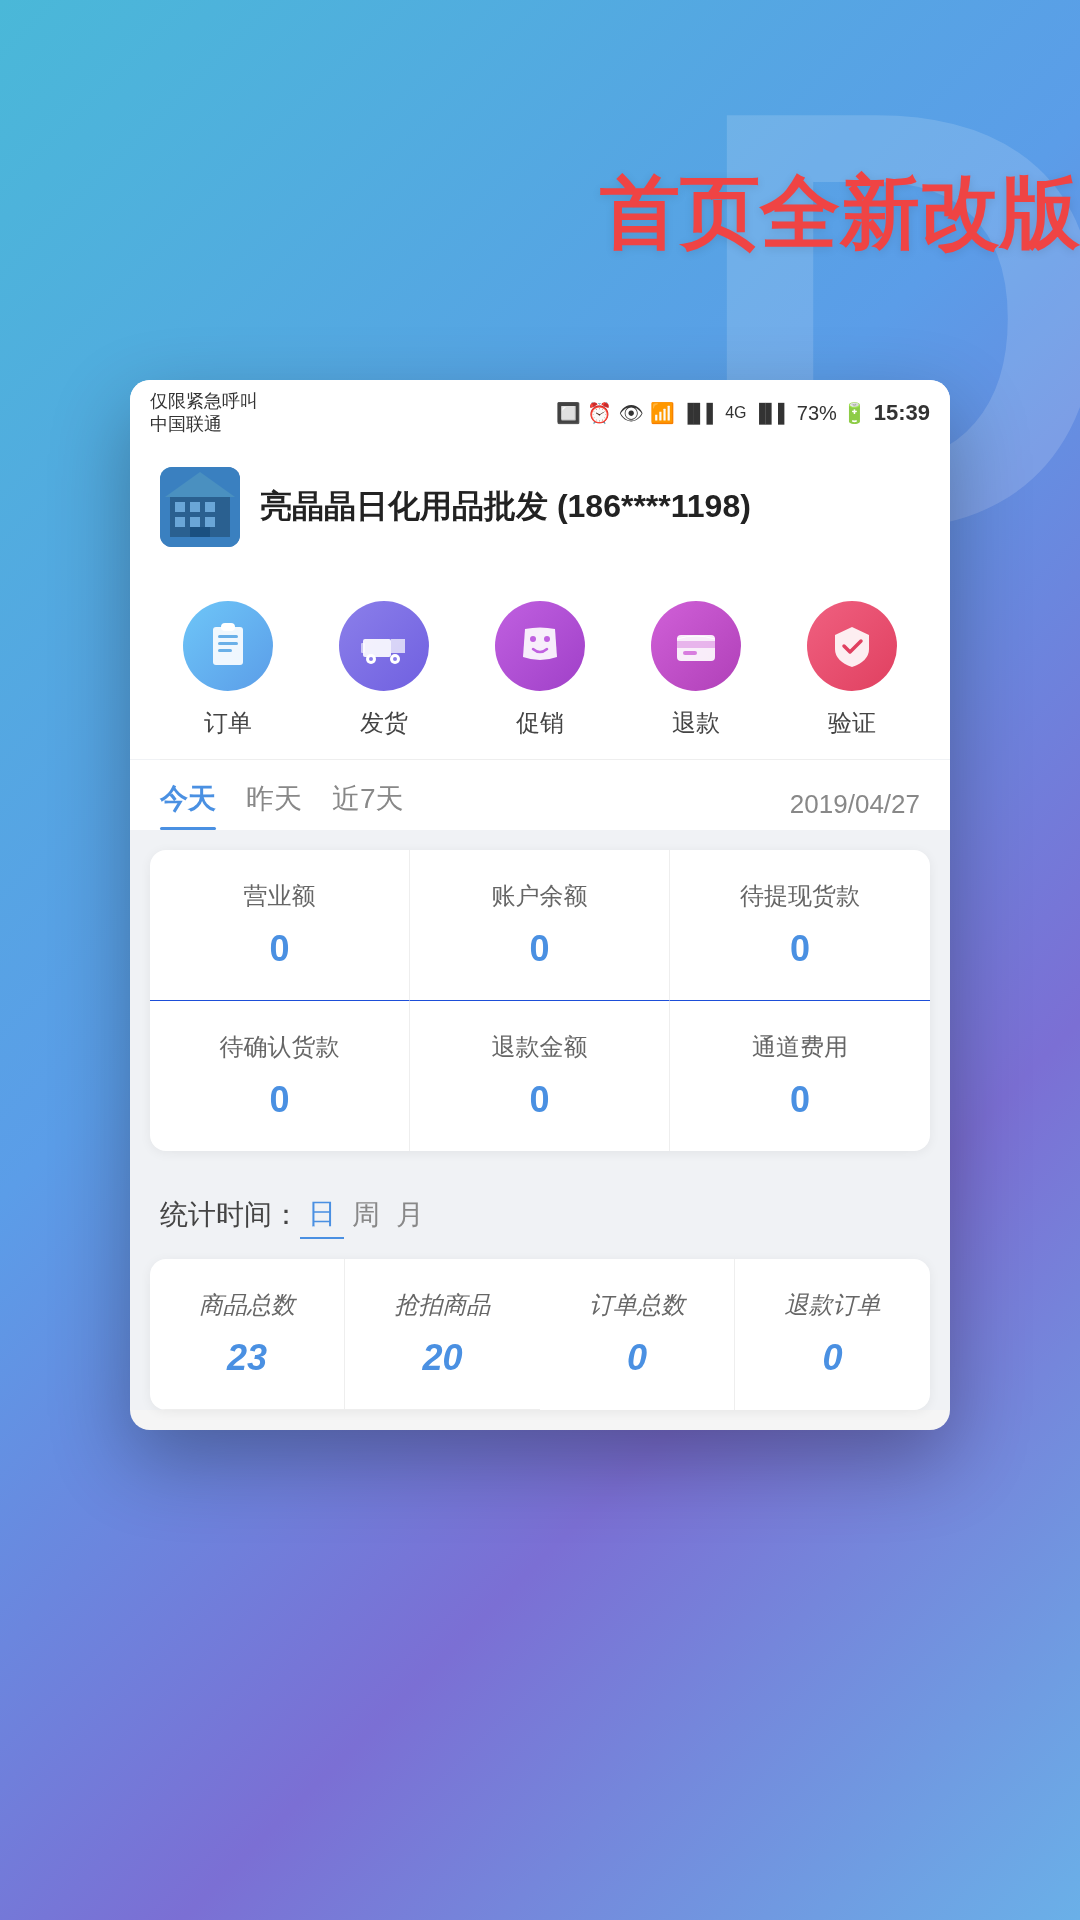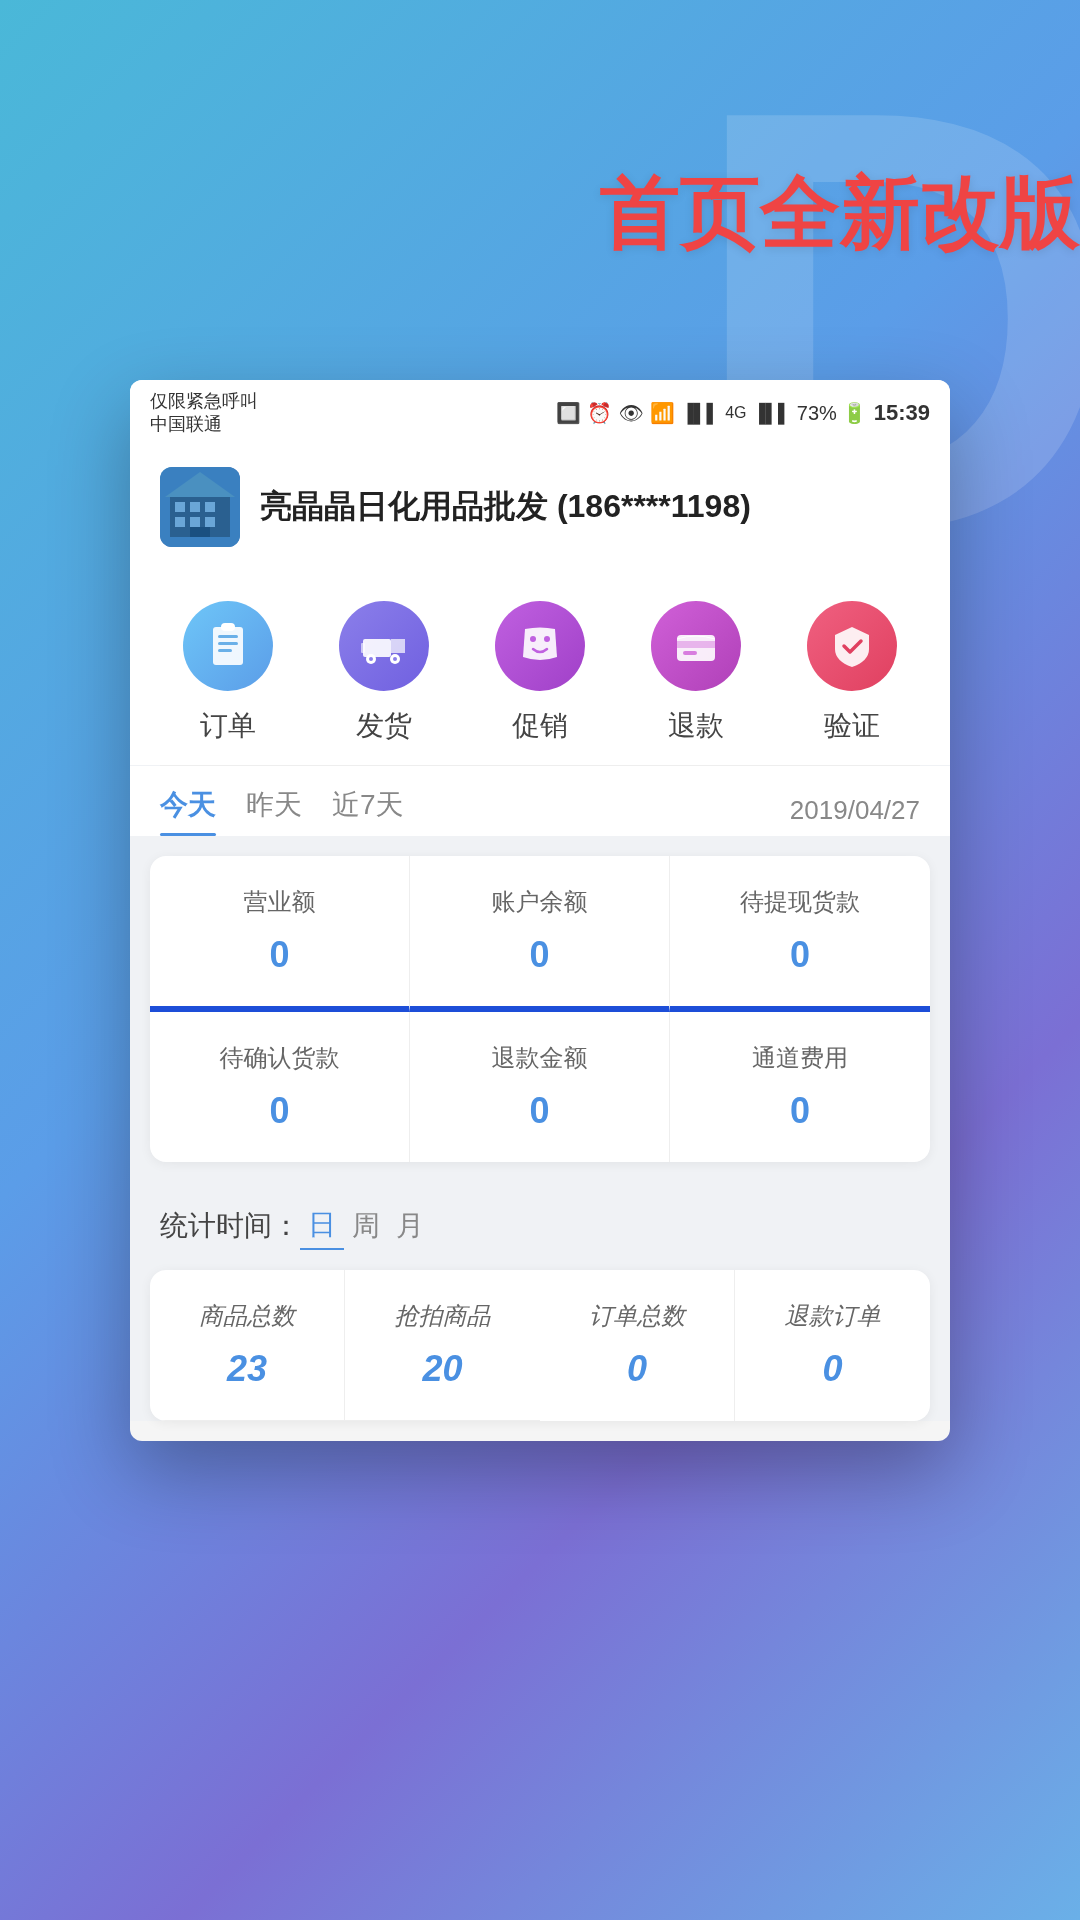--- a/index.html
+++ b/index.html
@@ -38,21 +38,21 @@
       padding-bottom: 112px;
       text-shadow: 0 2px 10px rgba(0,0,0,0.1);
     }
 
     .phone-frame {
       position: relative;
       z-index: 2;
       margin: 0 auto;
       width: 820px;
       background: #f5f5f5;
-      border-radius: 12px;
+      border-radius: 20px;
       overflow: hidden;
       box-shadow: 0 30px 80px rgba(0,0,0,0.3);
     }
 
     
     .status-bar {
       background: white;
       padding: 10px 20px 6px;
       display: flex;
       justify-content: space-between;
@@ -154,21 +154,21 @@
       color: white;
     }
 
     .action-icon.order { background: linear-gradient(135deg, #6ec6f8, #5b9de8); }
     .action-icon.delivery { background: linear-gradient(135deg, #8b7fea, #7060e0); }
     .action-icon.promo { background: linear-gradient(135deg, #c060e0, #a040c8); }
     .action-icon.refund { background: linear-gradient(135deg, #d060d8, #b040b8); }
     .action-icon.verify { background: linear-gradient(135deg, #f06080, #e04060); }
 
     .action-label {
-      font-size: 28px;
+      font-size: 24px;
       color: #444;
     }
 
     
     .divider {
       height: 1px;
       background: #eee;
       margin: 0 30px;
     }
 
@@ -232,21 +232,21 @@
 
     .stats-grid {
       display: grid;
       grid-template-columns: 1fr 1fr 1fr;
     }
 
     .stats-cell {
       padding: 30px 20px;
       text-align: center;
       border-right: 1px solid #eee;
-      border-bottom: 6px solid #1d4ed8;
+      border-bottom: 1px solid #1d4ed8;
     }
 
     .stats-cell:nth-child(3n) {
       border-right: none;
     }
 
     .stats-cell:nth-child(4),
     .stats-cell:nth-child(5),
     .stats-cell:nth-child(6) {
       border-bottom: none;

